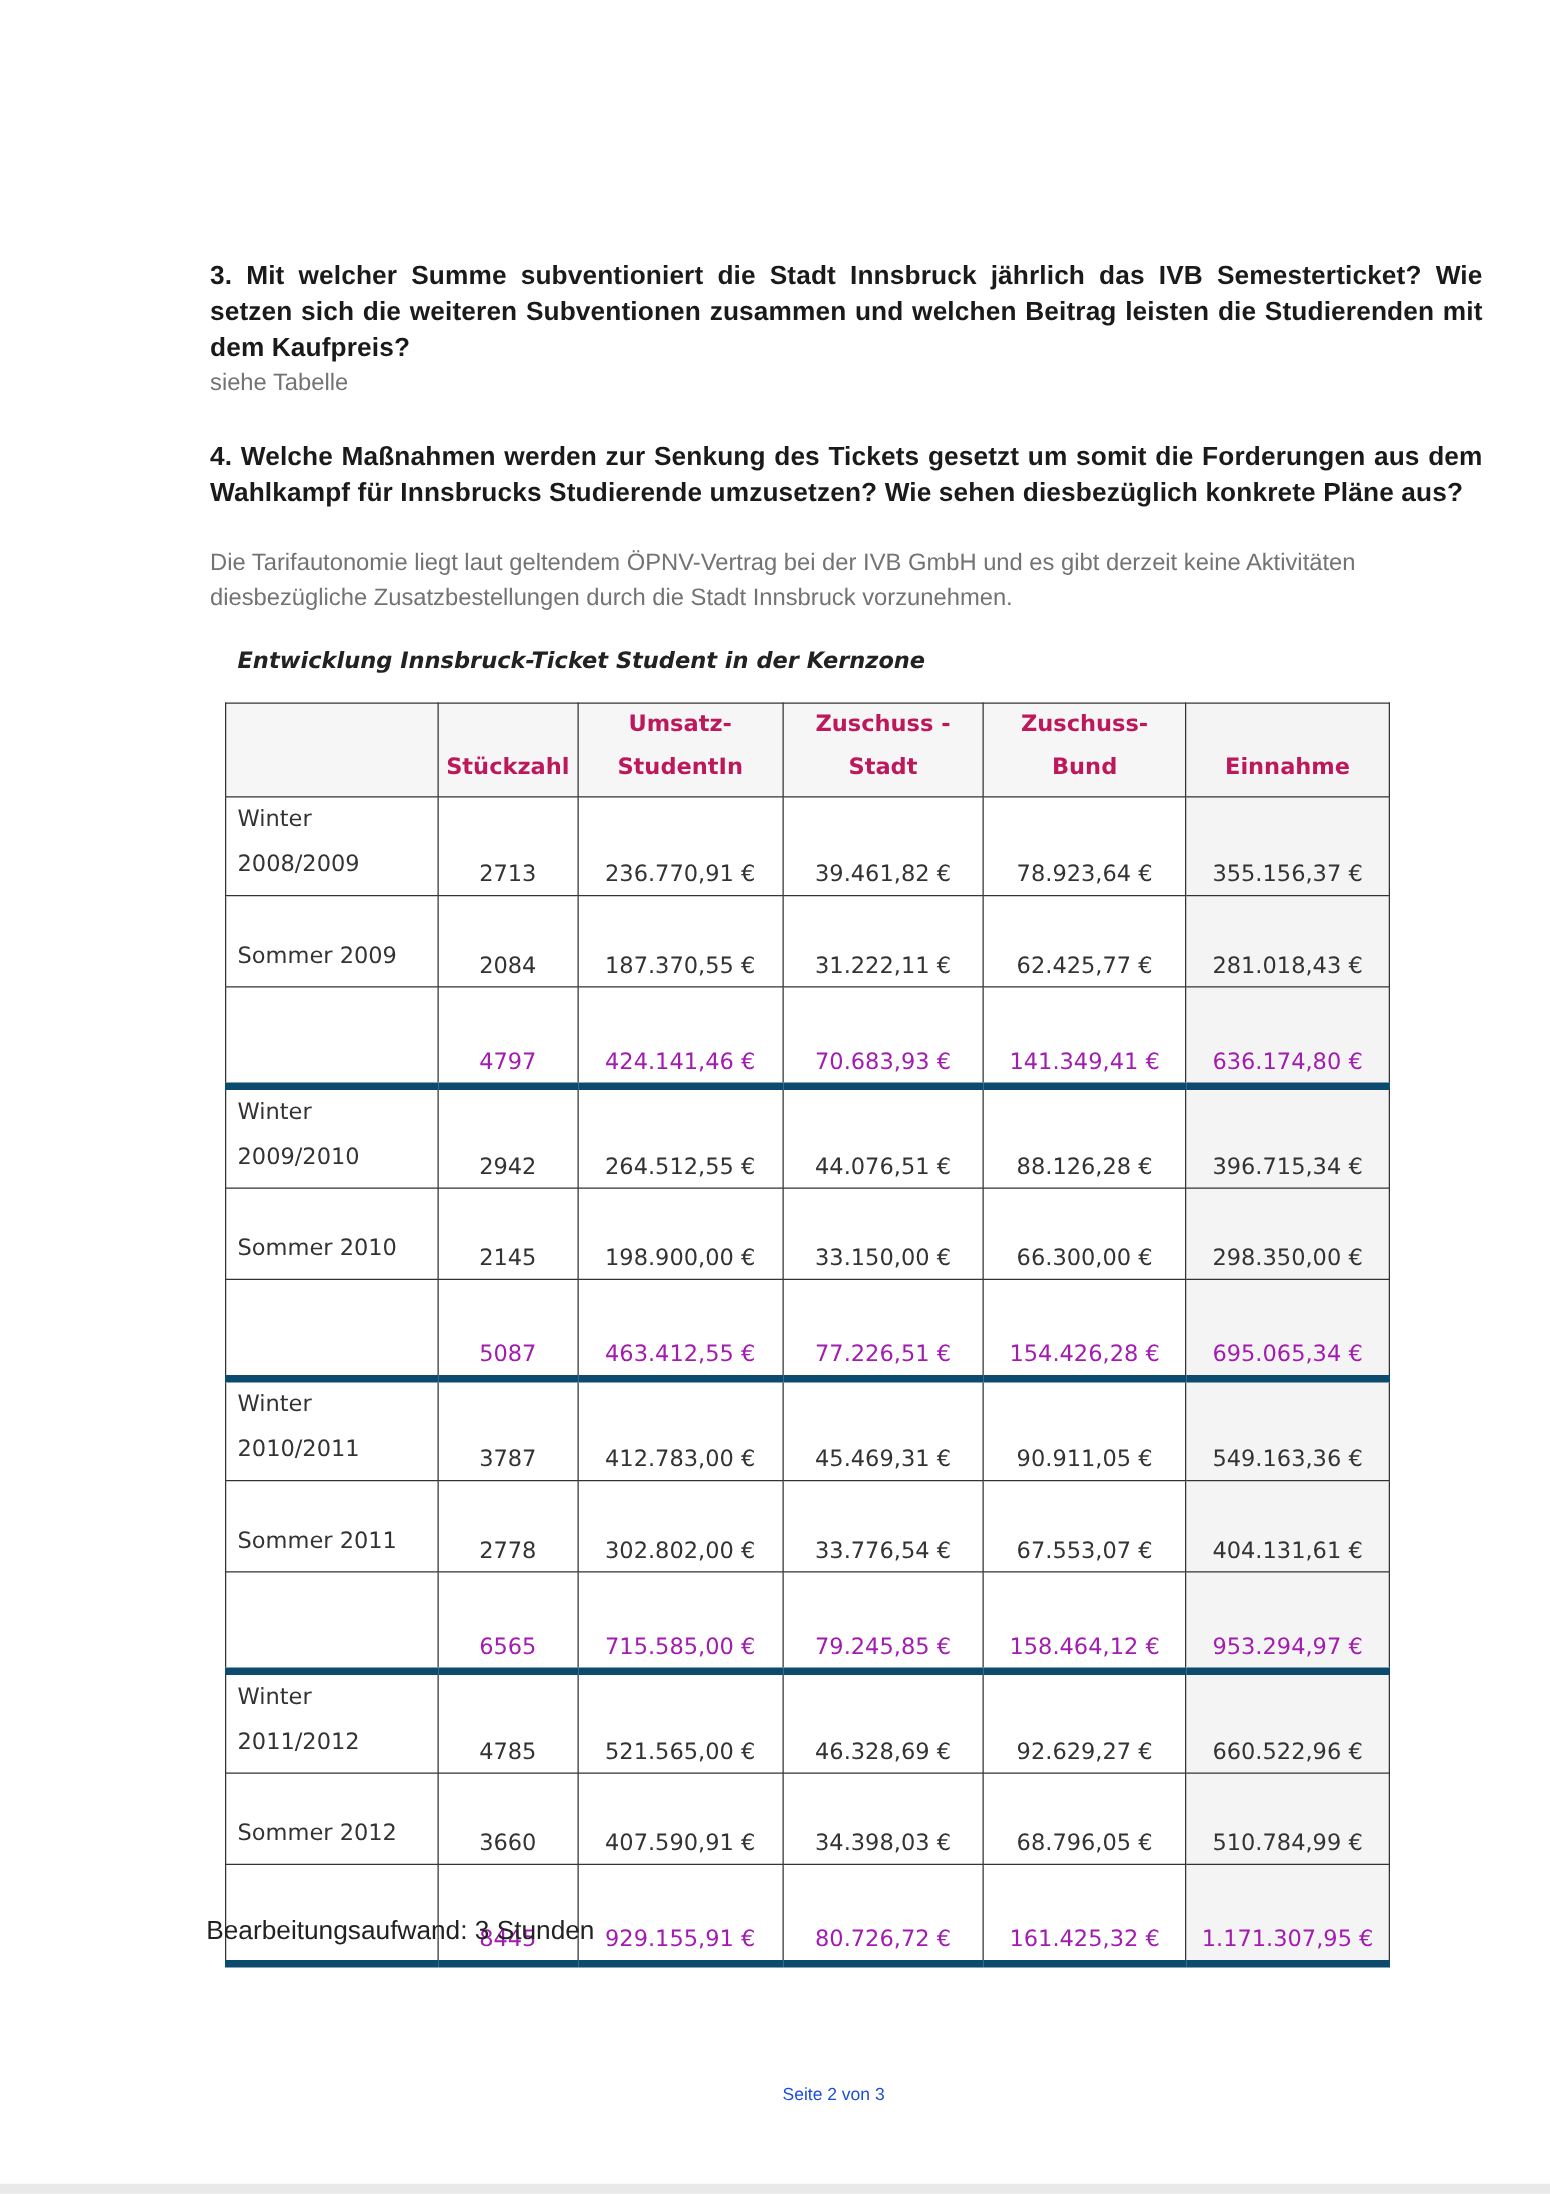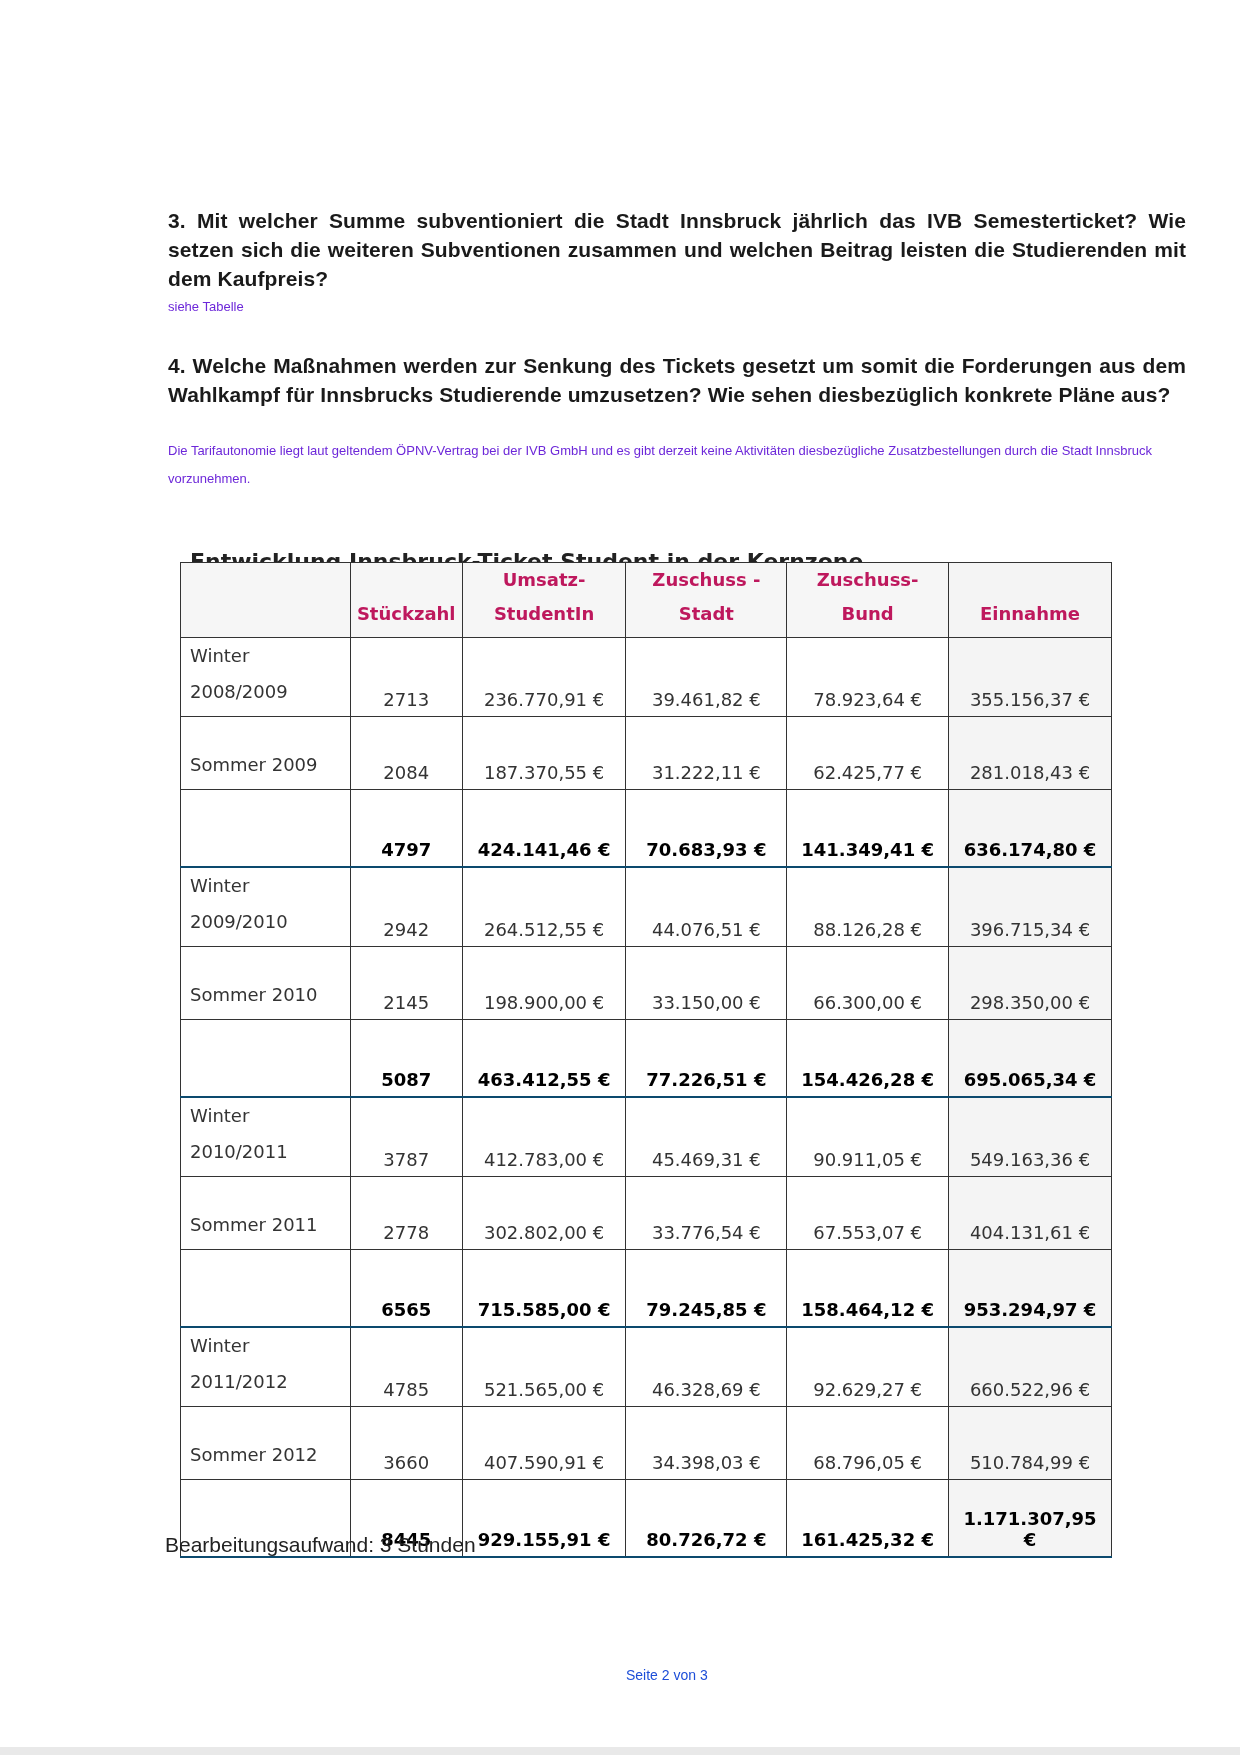--- a/index.html
+++ b/index.html
@@ -9,44 +9,44 @@
     }
     .page { position: absolute; left: 0; top: 0; width: 1240px; height: 1755px; background: #fff; }
     .bottom-edge { position: absolute; left: 0; bottom: 0; width: 1240px; height: 8px; background: #e9e9e9; }
     .question {
       position: absolute; left: 168px; width: 1018px;
       font-family: "Liberation Sans", sans-serif; font-size: 21px; line-height: 29px;
       font-weight: bold; text-align: justify; text-align-last: left; letter-spacing: 0.1px;
     }
     .answer {
       position: absolute; left: 168px; width: 1018px;
-      font-family: "Liberation Sans", sans-serif; font-size: 13px; line-height: 28px;
-      font-weight: normal; color: #6d28d9;
+      font-family: "Liberation Sans", sans-serif; font-size: 19px; line-height: 28px;
+      font-weight: normal; color: #737373;
     }
     #q3 { top: 206px; }
     #a3 { top: 293px; }
     #q4 { top: 351px; }
     #a4 { top: 437px; }
     .table-title {
-      position: absolute; left: 190px; top: 549px;
-      font-family: "DejaVu Sans", sans-serif; font-size: 22px; font-weight: bold; color: #222;
+      position: absolute; left: 190px; top: 518px;
+      font-family: "DejaVu Sans", sans-serif; font-size: 18px; font-weight: bold; color: #222; font-style: italic;
     }
     table.data {
       position: absolute; left: 180px; top: 562px; width: 932px;
       border-collapse: collapse;
       font-family: "DejaVu Sans", sans-serif; font-size: 18px; color: #333;
     }
     table.data td, table.data th {
       border: 1.5px solid #333; padding: 0 6px 6px 6px; vertical-align: bottom;
       text-align: center; height: 66px;
     }
     table.data th { font-weight: bold; color: #be185d; height: 68px; background: #f6f6f6; line-height: 34px; }
     table.data td.period { text-align: left; padding-left: 9px; line-height: 36px; }
     table.data td.einnahme, table.data th.einnahme { background: #f4f4f4; }
-    table.data tr.subtotal td { font-weight: bold; color: #000000; border-bottom: 2px solid #0c4a6e; }
+    table.data tr.subtotal td { font-weight: normal; color: #a21caf; border-bottom: 6px solid #0c4a6e; }
     table.data tr.subtotal td { height: 70px; }
     col.c0 { width: 170px; } col.c1 { width: 112px; } col.c2 { width: 164px; }
     col.c3 { width: 161px; } col.c4 { width: 162px; } col.c5 { width: 163px; }
     .effort {
       position: absolute; left: 165px; top: 1533px;
       font-family: "Liberation Sans", sans-serif; font-size: 21px; color: #222;
     }
     .page-number {
       position: absolute; left: 626px; top: 1667px;
       font-family: "Liberation Sans", sans-serif; font-size: 14px; color: #1d4ed8;

